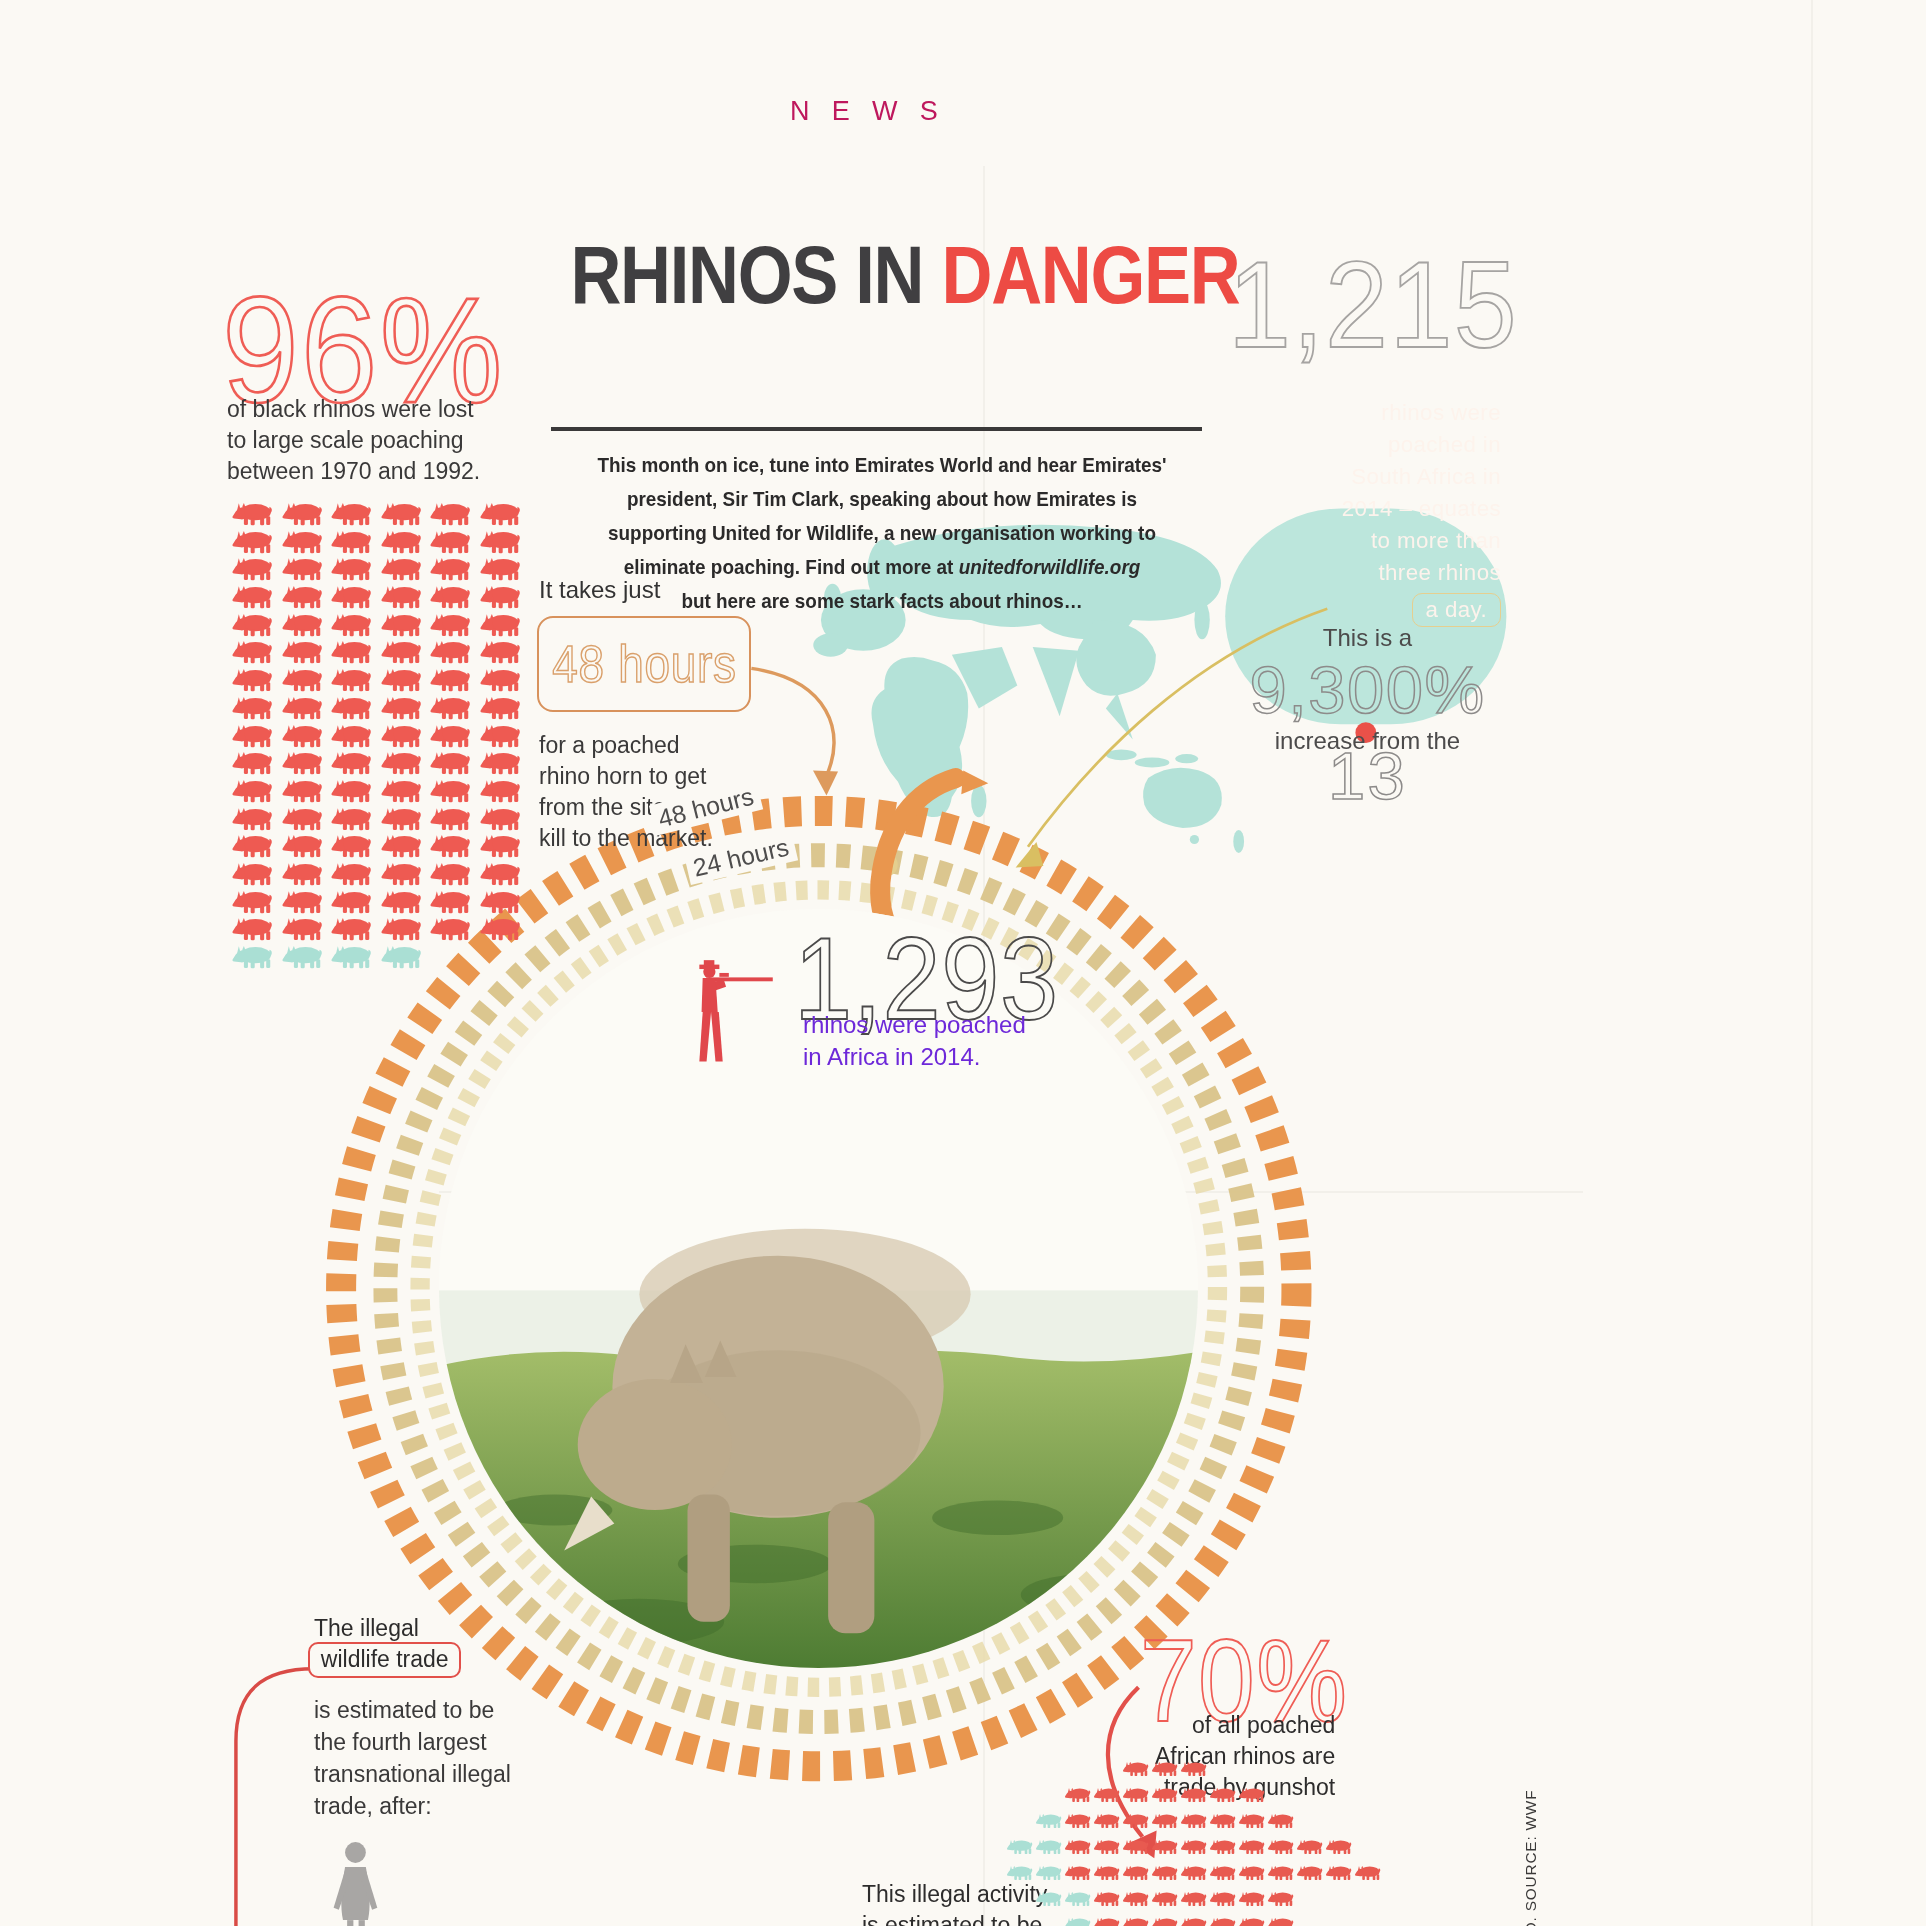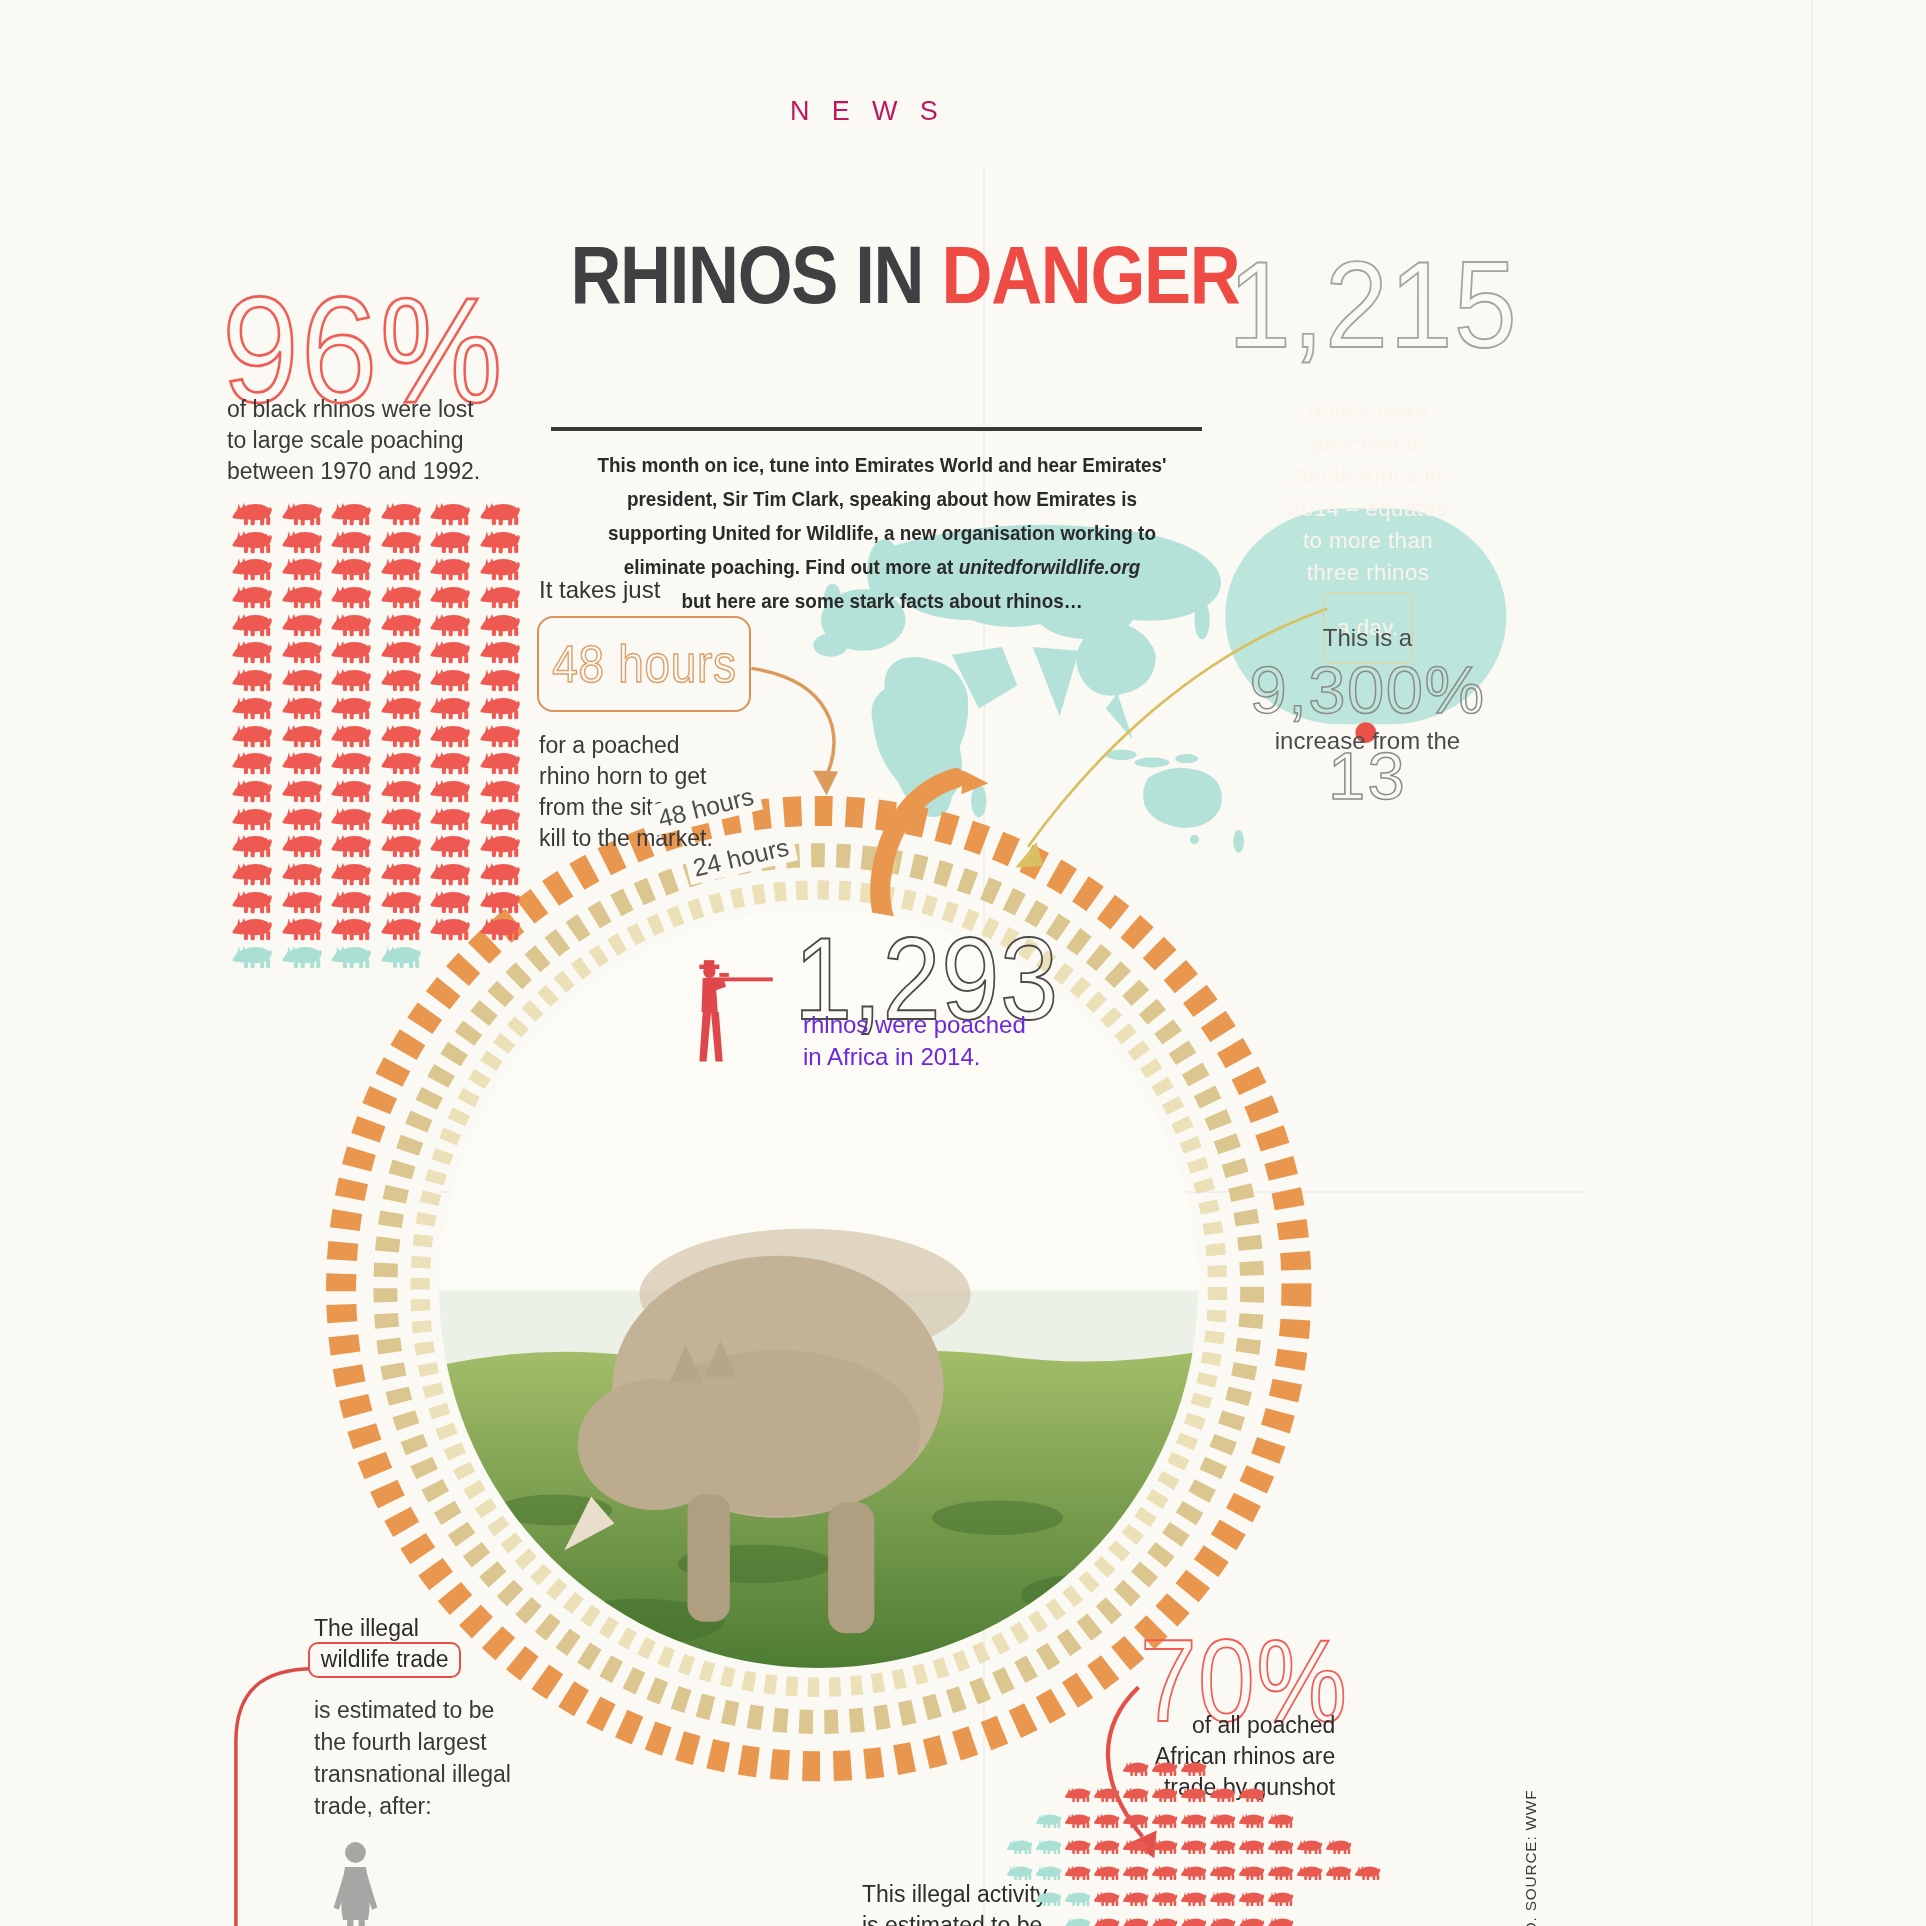--- a/index.html
+++ b/index.html
@@ -25,22 +25,22 @@
   #title .blk{color:#403f41;}
   #divider{top:427px;left:551px;width:651px;height:3.5px;background:#3a3939;}
   #intro{top:448px;left:539px;width:686px;font-size:21px;line-height:34px;font-weight:700;color:#2b2a2a;transform:scaleX(.9);transform-origin:center top;}
   #intro div{white-space:nowrap;}
   #intro .it{font-style:italic;}
   #stat96-num{top:275px;left:222px;font-size:150px;letter-spacing:2.3px;transform:scaleX(.92);transform-origin:left top;}
   #stat96-txt{top:394px;left:227px;font-size:23px;line-height:31px;}
   #grid96{top:501px;left:230px;width:297px;display:grid;grid-template-columns:repeat(6,1fr);row-gap:2.7px;}
   #grid96 svg{width:44px;height:25px;display:block;}
   #num1215{top:243px;left:1213px;width:320px;font-size:123px;letter-spacing:1.5px;transform:scaleX(.92);transform-origin:center top;}
-  #circle1215-txt{top:397px;left:1235px;width:266px;font-size:22.3px;line-height:32px;color:#fdf3ec;letter-spacing:0.4px;}
-  #aday-box{display:inline-block;margin-top:3.9px;border:1.9px solid #e6cf8f;border-radius:10px;padding:18px 13px;}
+  #circle1215-txt{top:397px;left:1235px;width:266px;font-size:22.3px;line-height:32px;color:#fdf3ec;letter-spacing:0.4px;text-align:right;}
+  #aday-box{display:inline-block;margin-top:3.9px;border:1.9px solid #e6cf8f;border-radius:10px;padding:0 13px;}
   #balloon-txt{top:622px;left:1219px;width:297px;color:#4c4b4b;}
   #balloon-txt .small{font-size:24px;line-height:31px;}
   #pct9300{font-size:67px;letter-spacing:1.5px;margin:3.1px 0 2.3px 0;}
   #num13{top:742px;left:1219px;width:297px;color:#4c4b4b;}
   #num13 .big{font-size:67px;letter-spacing:2.3px;margin-bottom:5.4px;}
   #num13 .small{font-size:21.6px;line-height:28px;}
   #takes{top:576px;left:539px;font-size:24px;color:#333;}
   #box48{top:616px;left:537px;width:210px;height:92px;border:2.3px solid #d8925c;border-radius:16px;
          display:flex;align-items:center;justify-content:center;}
   #box48 .v{font-size:51px;transform:scaleX(.9);letter-spacing:0.8px;white-space:nowrap;}

